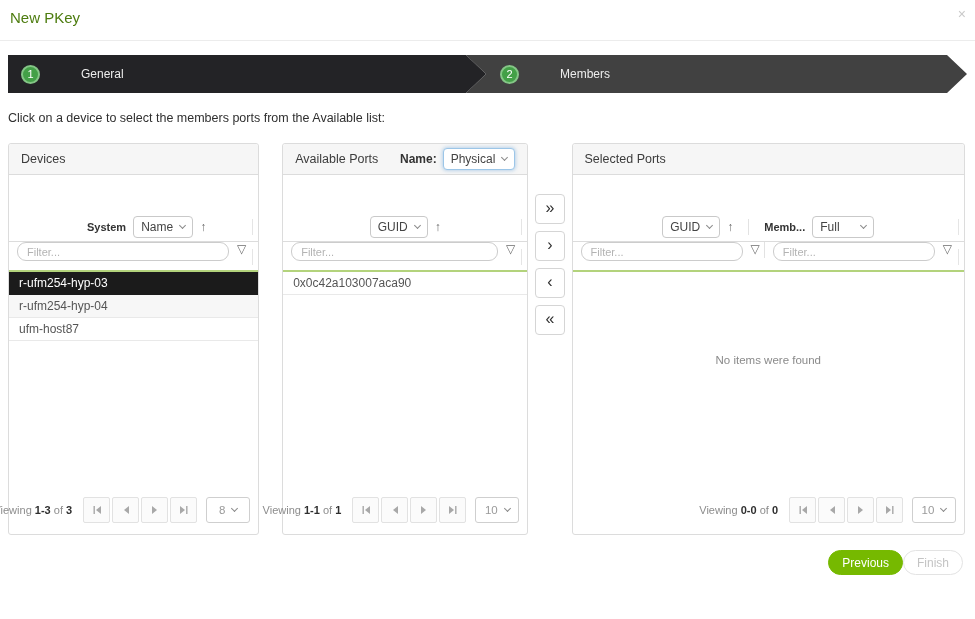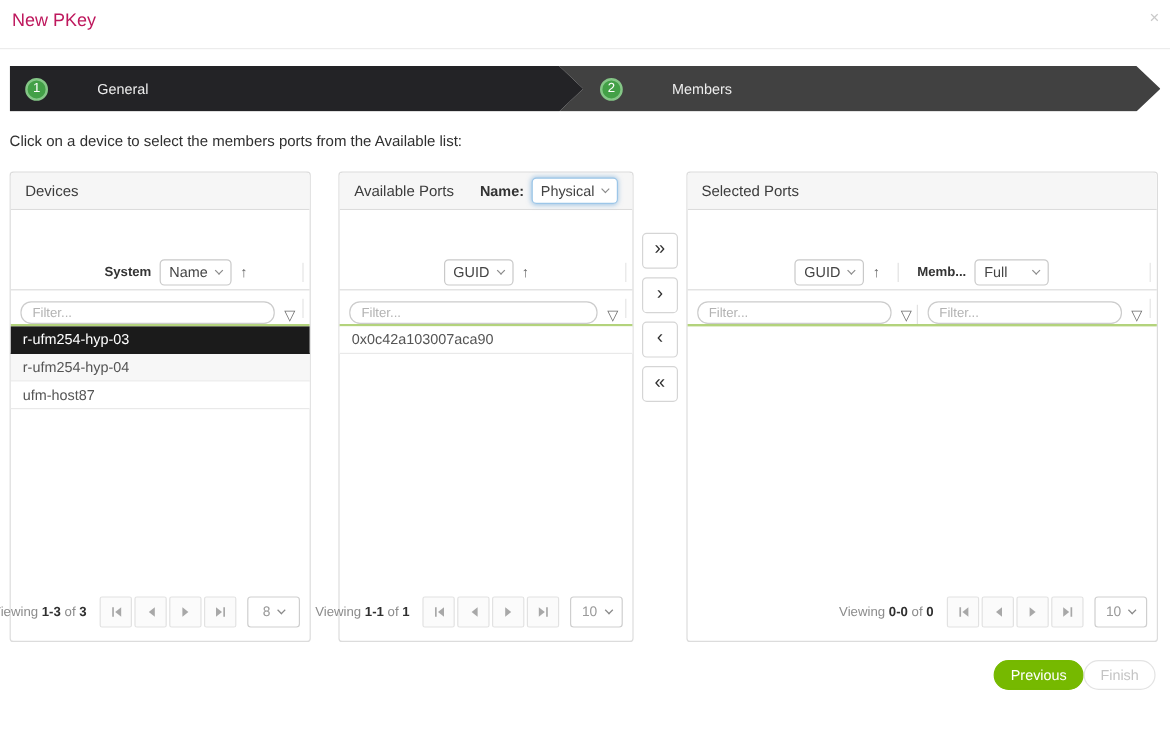--- a/index.html
+++ b/index.html
@@ -2,21 +2,21 @@
 <html><head>
 <meta charset="utf-8">
 <style>
   * { margin:0; padding:0; box-sizing:border-box; }
   html,body { background:#fff; }
   body { font-family:"Liberation Sans", sans-serif; }
   .app { position:relative; width:975px; height:619px; background:#fff; overflow:hidden; }
 
   
   .dlg-header { position:relative; height:41px; border-bottom:1px solid #ececec; }
-  .dlg-title { position:absolute; left:10px; top:9px; font-size:15px; color:#be185d; }
+  .dlg-title { position:absolute; left:10px; top:9px; font-size:15px; color:#4d7c0f; }
   .dlg-close { position:absolute; right:9px; top:7px; font-size:14px; color:#c9c9c9; cursor:pointer; line-height:1; }
 
   
   .wizard { position:absolute; left:8px; right:8px; top:55px; height:38px; display:flex; }
   .step { display:flex; align-items:center; gap:9px; padding-left:13px; height:38px; }
   .step-1 { width:478px; background:#232326; position:relative; z-index:1;
             clip-path:polygon(0 0, calc(100% - 20px) 0, 100% 50%, calc(100% - 20px) 100%, 0 100%);
             filter:drop-shadow(3px 0 0 #ffffff); }
   .step-2 { flex:1; margin-left:-20px; background:#414141; padding-left:34px;
             clip-path:polygon(0 0, calc(100% - 20px) 0, 100% 50%, calc(100% - 20px) 100%, 0 100%, 20px 50%); }
@@ -45,21 +45,21 @@
   .chev { width:5px; height:5px; border-right:1.4px solid #8a8a8a; border-bottom:1.4px solid #8a8a8a;
           transform:rotate(45deg); margin-top:-3px; }
 
   .thead-row { height:30px; margin-top:37px; display:flex; align-items:center; justify-content:center; gap:7px;
                border-bottom:1px solid #dcdcdc; position:relative; font-size:11px; }
   .col-label { font-weight:bold; font-size:11px; color:#333; }
   .sort-arrow { color:#666; font-size:12px; cursor:pointer; }
   .vsep { width:1px; height:16px; background:#e2e2e2; }
   .edge-sep { position:absolute; right:5px; top:7px; width:1px; height:16px; background:#e5e5e5; }
 
-  .filter-row { height:28px; display:flex; align-items:flex-end; padding:0 8px; position:relative; }
+  .filter-row { height:28px; display:flex; align-items:flex-start; padding:0 8px; position:relative; }
   .filter-input { flex:1; height:19px; border:1px solid #ccc; border-radius:9px; font-size:11px;
                   padding:0 9px; color:#555; outline:none; min-width:0; background:#fff; }
   .filter-input::placeholder { color:#b3b3b3; }
   .funnel { margin:0 4px 0 8px; color:#6e6e6e; font-size:12px; cursor:pointer; }
   .accent-line { height:2px; background:#b3d37c; }
 
   .row { height:23px; line-height:22px; padding:0 10px; font-size:12px; color:#555;
          border-bottom:1px solid #e9e9e9; background:#fff; cursor:pointer;
          white-space:nowrap; overflow:hidden; }
   .row.alt { background:#f7f7f7; }
@@ -276,20 +276,21 @@
       <div class="filter-row">
         <input class="filter-input" placeholder="Filter..." style="">
         <span class="funnel">▽</span>
         <span class="vsep" style="margin-right:8px;"></span>
         <input class="filter-input" placeholder="Filter..." style="">
         <span class="funnel">▽</span>
         <span class="edge-sep"></span>
       </div>
       <div class="accent-line"></div>
 
+      <div class="empty-msg">No items were found</div>
 
       <div class="pagination">
         <span class="pg-info">
           <span>Viewing</span>
           <b>0-0</b>
           <span>of</span>
           <b>0</b>
         </span>
         <span class="pg-btn">
             <svg width="10" height="10" viewBox="0 0 10 10">

